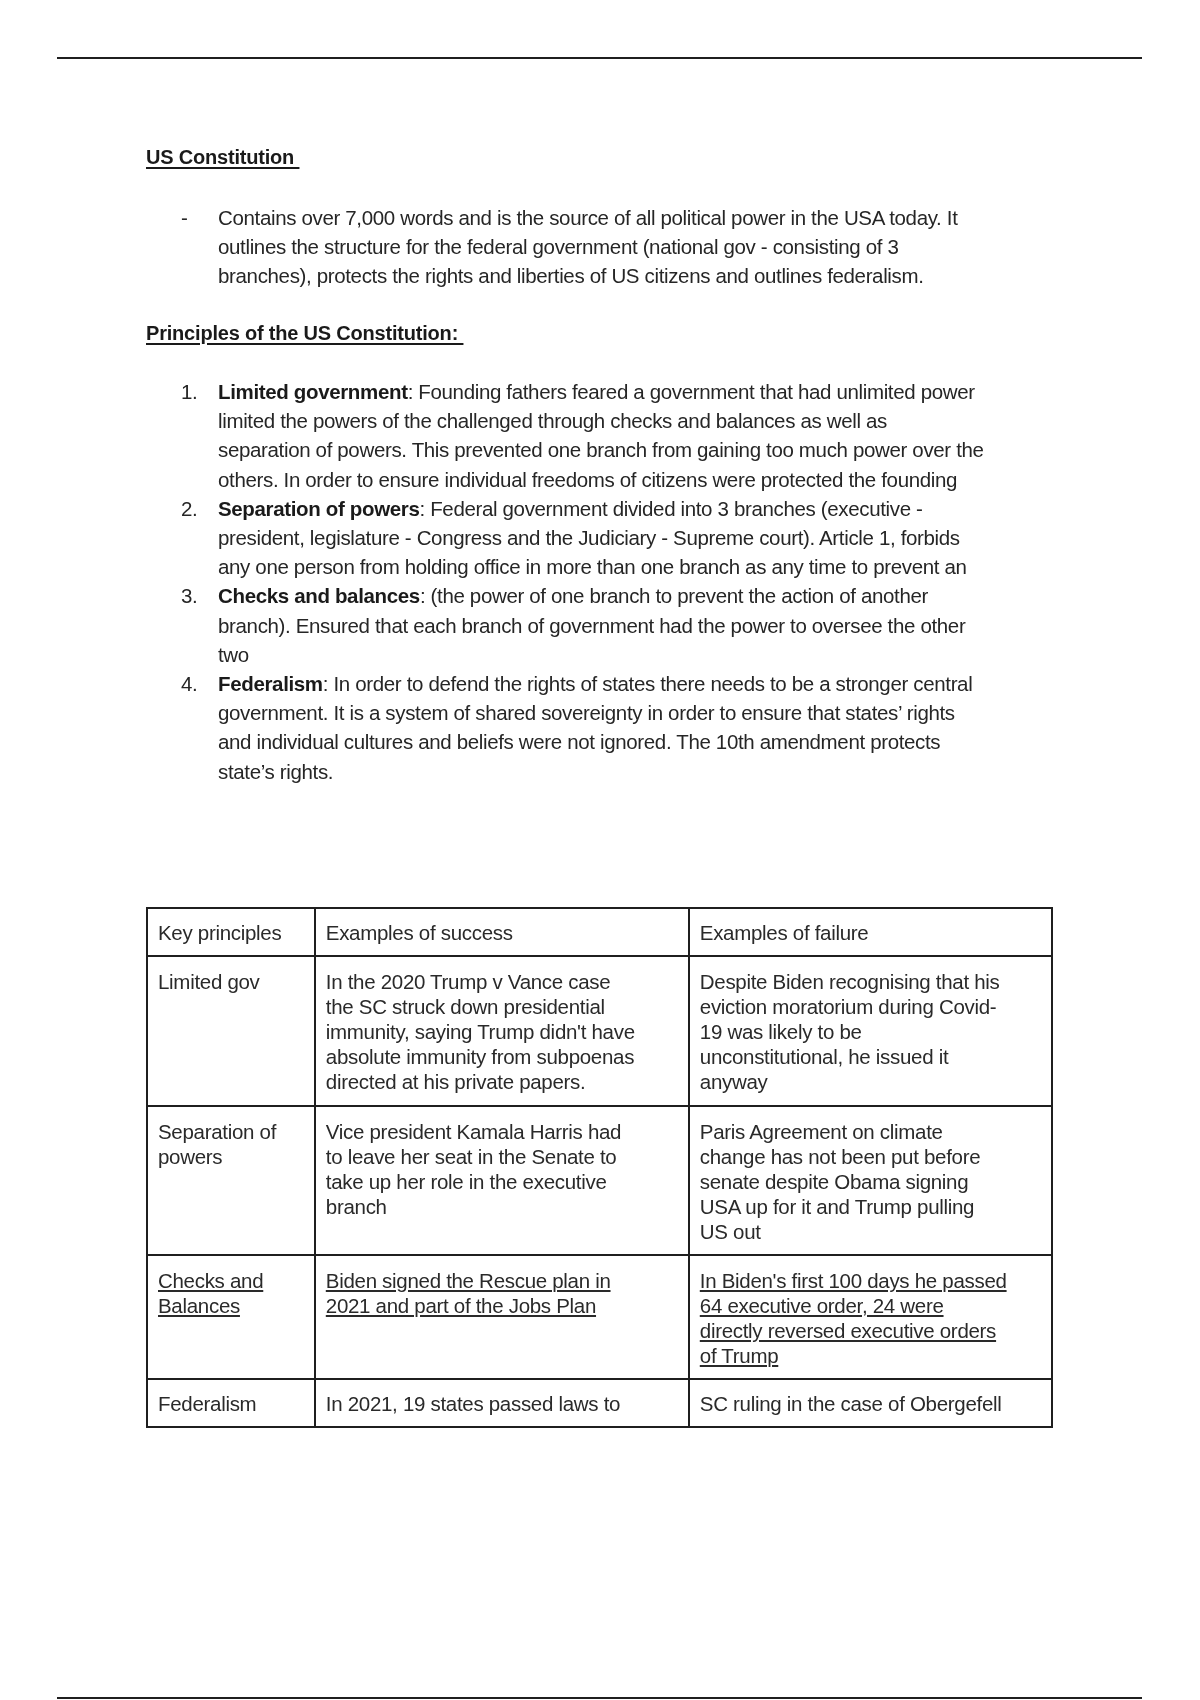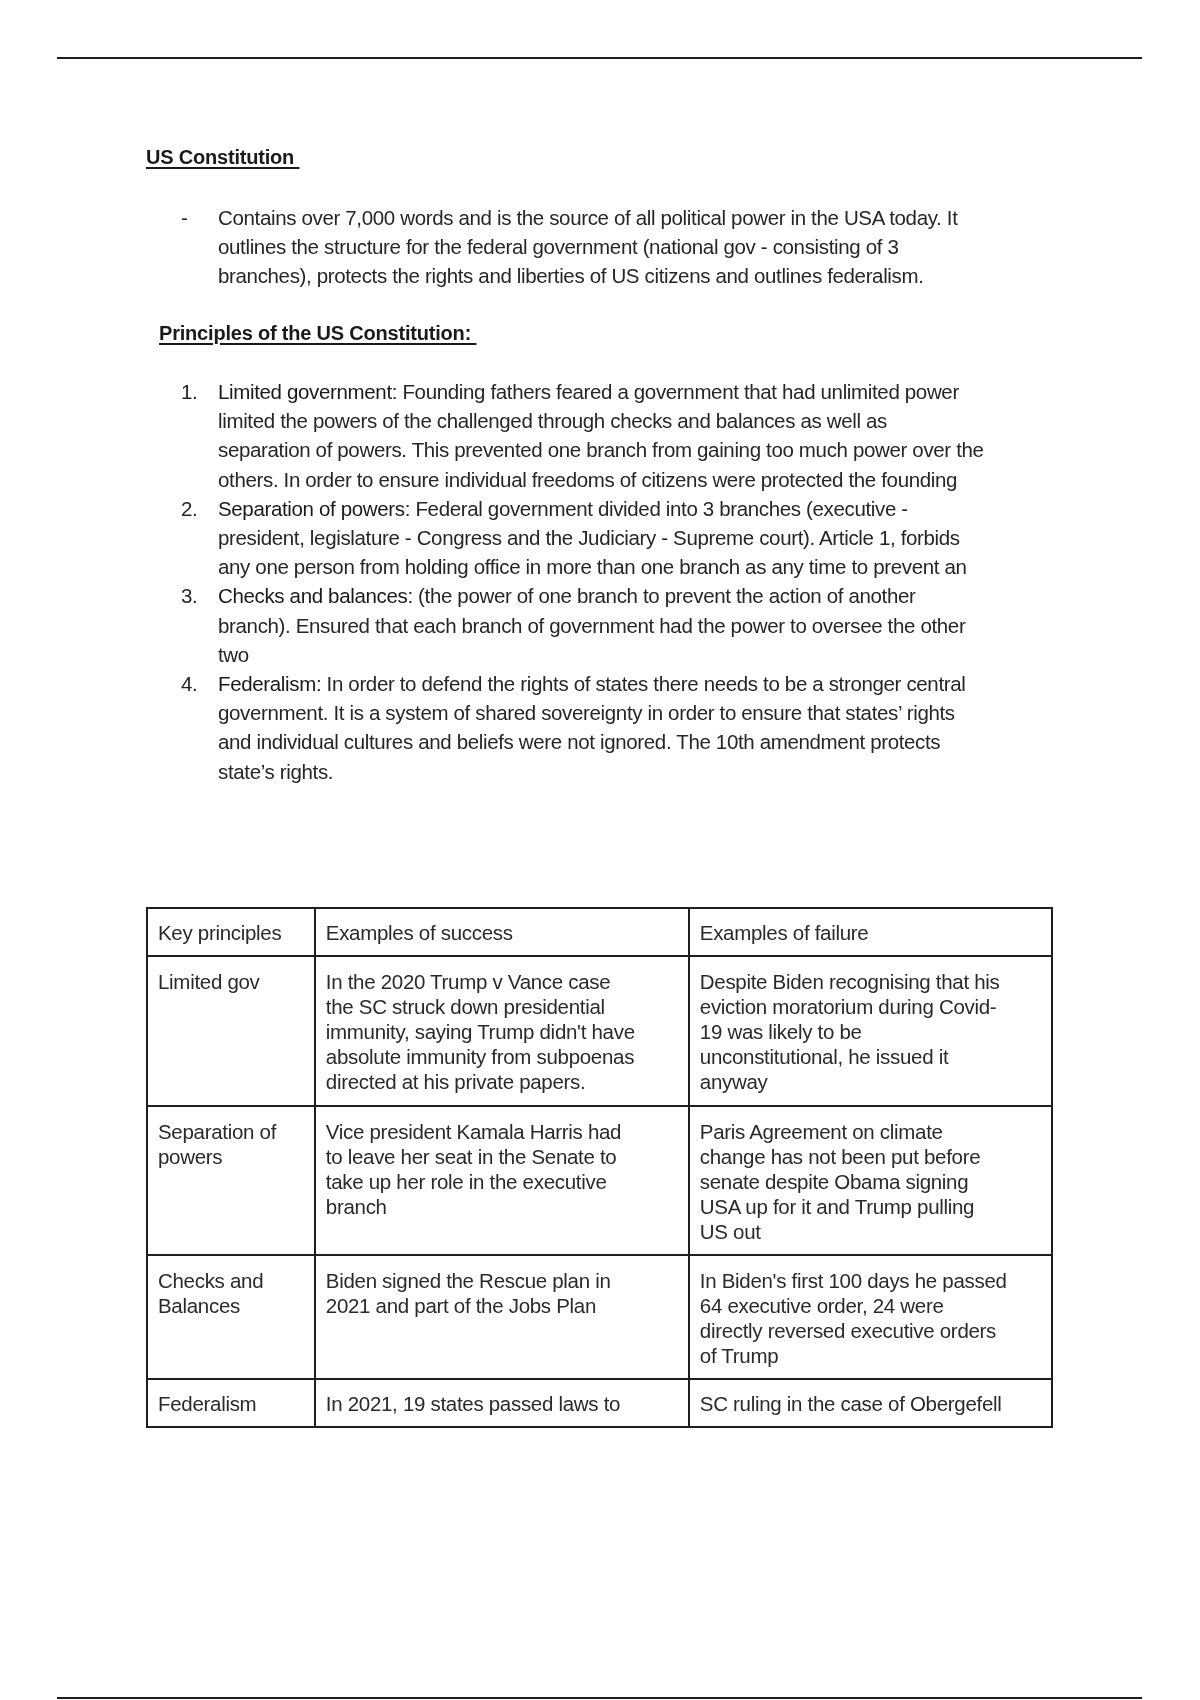--- a/index.html
+++ b/index.html
@@ -30,21 +30,21 @@
       font-size: 20px;
       font-weight: bold;
       text-decoration: underline;
       text-decoration-thickness: 2px;
       text-underline-offset: 3px;
       color: #1a1a1a;
       letter-spacing: -0.2px;
       white-space: pre;
     }
     .heading.h1 { top: 146px; }
-    .heading.h2 { top: 322px; margin-left: 13px; }
+    .heading.h2 { top: 322px; }
 
     .body-text {
       font-size: 20.5px;
       line-height: 29.2px;
       color: #262626;
       letter-spacing: -0.35px;
     }
 
     .bullet-block {
       position: absolute;
@@ -75,21 +75,21 @@
     }
     .num-marker {
       width: 72px;
       padding-left: 35px;
       flex: none;
     }
     .num-content {
       width: 870px;
     }
     .num-term {
-      font-weight: normal;
+      font-weight: bold;
       color: #1a1a1a;
     }
 
     table.principles {
       position: absolute;
       left: 146px;
       top: 907px;
       width: 907px;
       border-collapse: collapse;
       font-size: 20.5px;
@@ -103,21 +103,21 @@
       text-align: left;
       font-weight: normal;
       padding: 11px 10px 10px 10px;
     }
     .col1 { width: 168px; }
     .col2 { width: 375px; }
     .col3 { width: 364px; }
     tr.r-head td { height: 48px; margin-left: 35px; }
     tr.r1 td { height: 150px; padding-top: 12px; }
     tr.r2 td { height: 148px; padding-top: 12px; }
-    tr.r3 td { height: 109px; padding-top: 12px; }
+    tr.r3 td { height: 109px; padding-top: 12px; text-decoration: underline; }
     tr.r4 td { height: 45px; }
   </style>
 </head>
 <body>
 
 <div class="rule top"></div>
 
 <div class="heading h1">US Constitution </div>
 
 <div class="bullet-block body-text">

